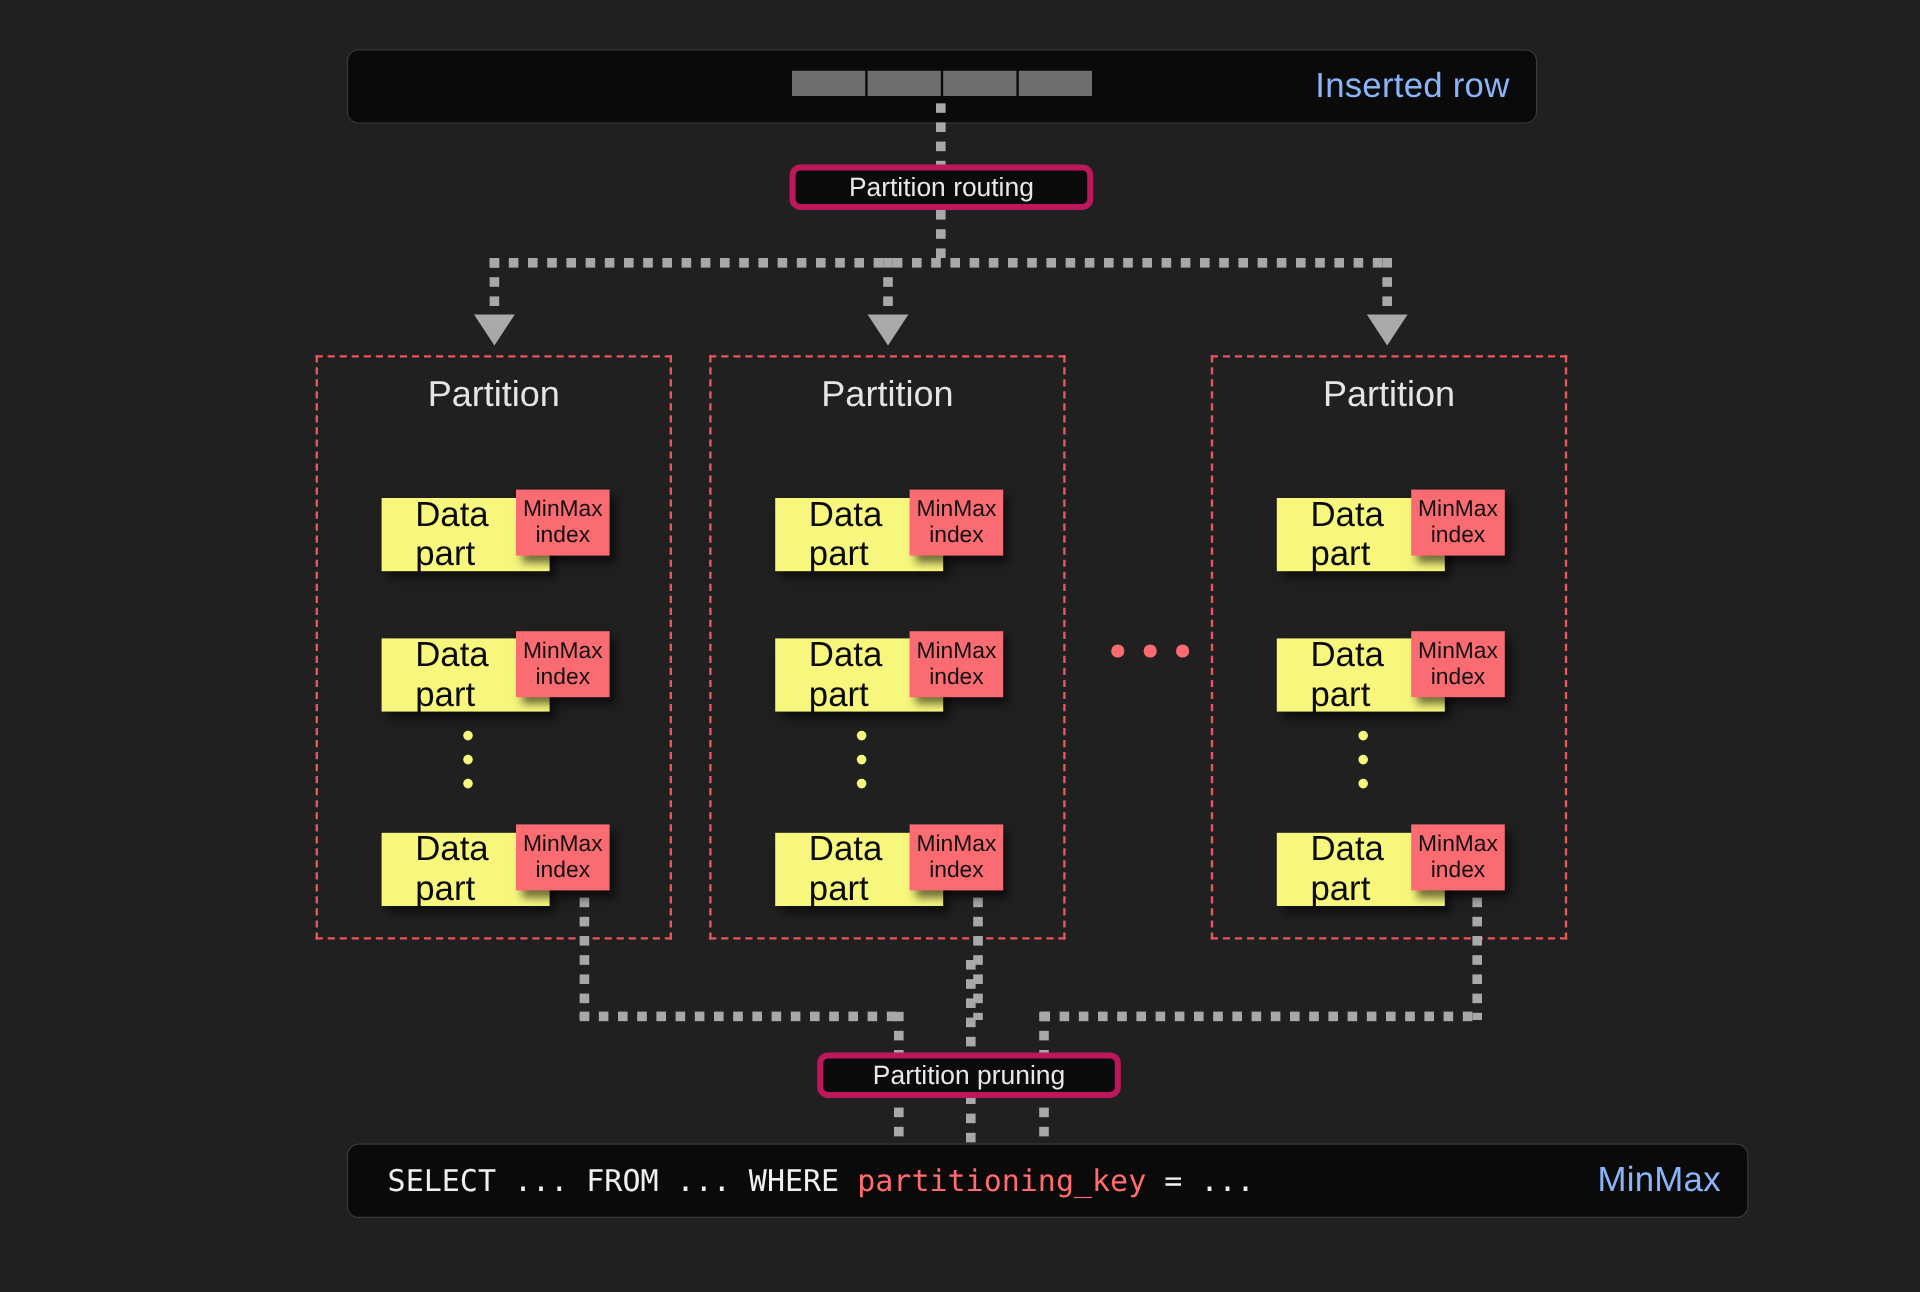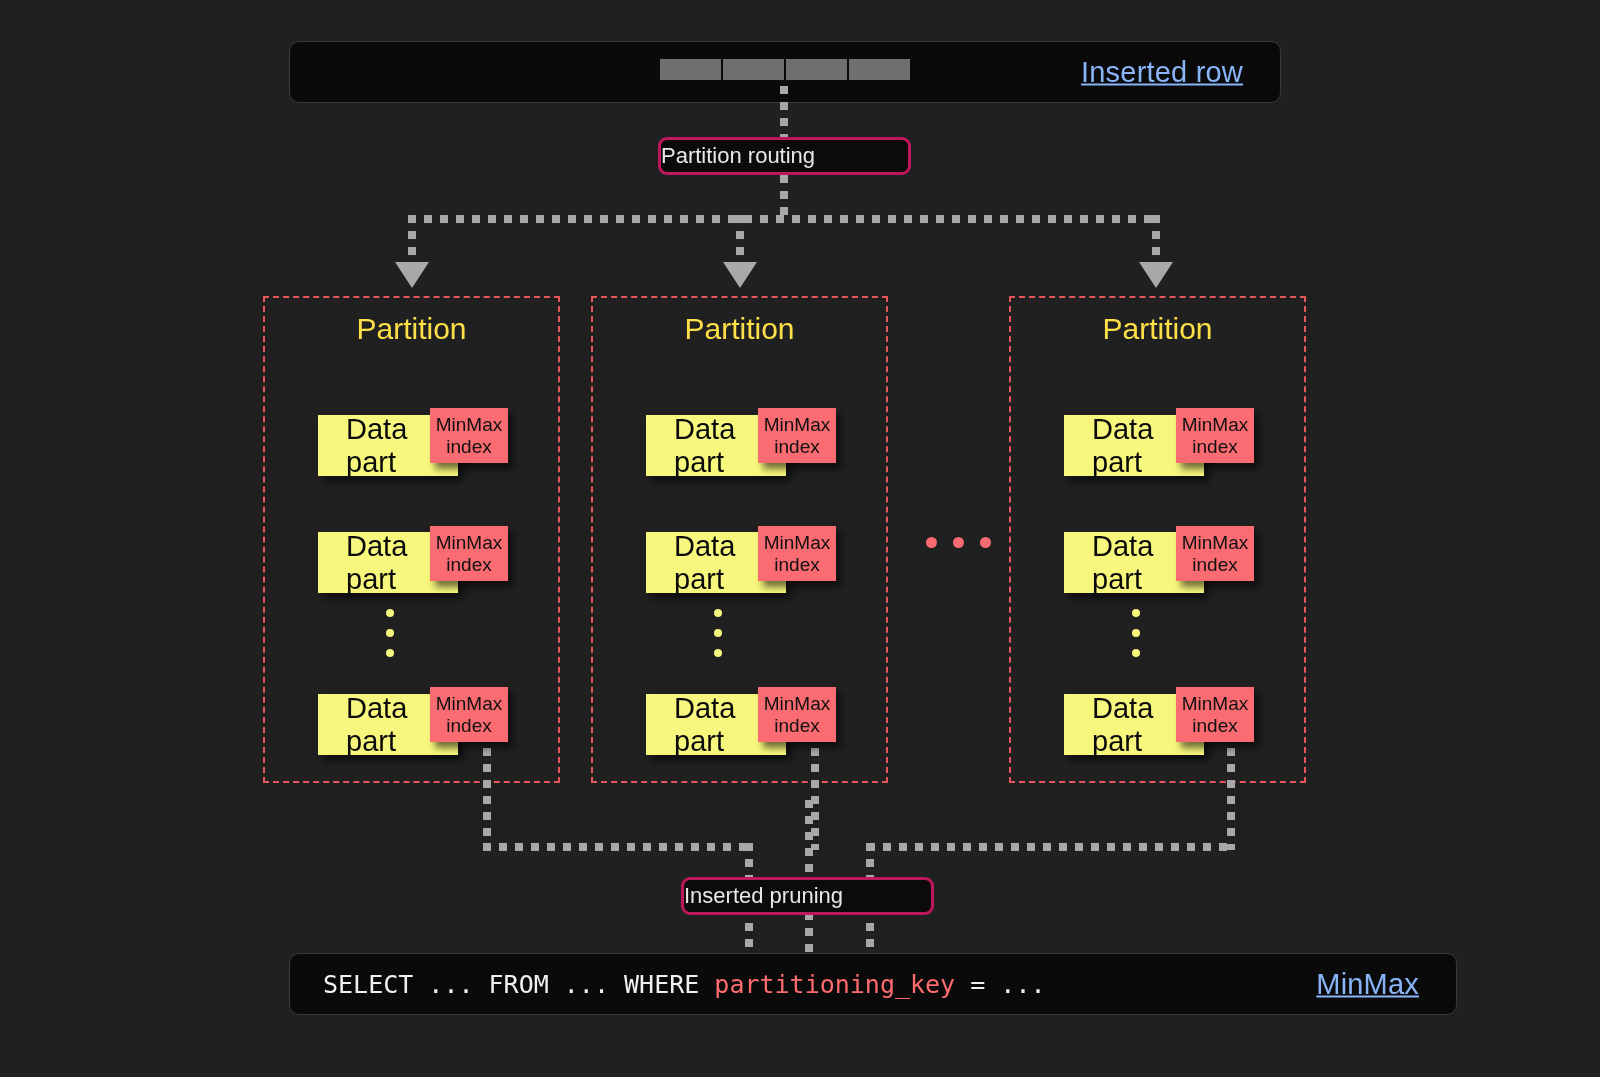--- a/index.html
+++ b/index.html
@@ -26,28 +26,27 @@
 
   
   .panel {
     background: #0a0a0a;
     border: 1px solid #3a3a3a;
     border-radius: 10px;
     box-sizing: border-box;
   }
   .panel-label {
     position: absolute;
-    right: 37px;
+    right: 22px;
     top: 50%;
     transform: translateY(-50%);
     color: #8ab4f8;
     font-size: 29px;
     letter-spacing: .2px;
     white-space: nowrap;
-    text-decoration: underline;
   }
 
   
   .row-cells {
     position: absolute;
     left: 660px;
     top: 59px;
     display: flex;
     gap: 2px;
   }
@@ -68,44 +67,44 @@
     color: #f0f0f0;
     white-space: pre;
     letter-spacing: 0px;
   }
   .query-text .kw { color: #ff6b6e; }
 
   
   .pill {
     position: absolute;
     background: #0b0b0b;
-    border: 3px solid #be185d;
+    border: 5px solid #be185d;
     border-radius: 9px;
     color: #e8e8e8;
     font-size: 22px;
     display: flex;
     align-items: center;
-    justify-content: flex-start;
+    justify-content: center;
     box-sizing: border-box;
     z-index: 6;
   }
 
   
   .partition {
     position: absolute;
     border: 2px dashed #e8555c;
     box-sizing: border-box;
   }
   .partition-title {
     position: absolute;
     top: 14px;
     left: 0;
     right: 0;
     text-align: center;
-    color: #fde047;
+    color: #e5e5e5;
     font-size: 30px;
   }
 
   .datapart {
     position: absolute;
     background: #f7f77d;
     color: #0b0b0b;
     font-size: 29px;
     display: flex;
     align-items: center;
@@ -340,21 +339,21 @@
   <div class="dline-v" style="left:1227px; top:732px; height:118px;"></div>
 
   <div class="dline-h" style="left:483px; top:843px; width:265px;"></div>
   <div class="dline-h" style="left:867px; top:843px; width:368px;"></div>
 
   <div class="dline-v" style="left:745px; top:843px; height:110px;"></div>
   <div class="dline-v" style="left:805px; top:800px; height:153px;"></div>
   <div class="dline-v" style="left:866px; top:843px; height:110px;"></div>
 
   <div class="pill" style="left:681px; top:877px; width:253px; height:38px;">
-    <span>Inserted pruning</span>
+    <span>Partition pruning</span>
   </div>
 
   <div class="panel abs" style="left:289px; top:953px; width:1168px; height:62px;">
     <div class="query-text"><span>SELECT ... FROM ... WHERE </span><span class="kw">partitioning_key</span><span> = ...</span></div>
     <div class="panel-label">MinMax</div>
   </div>
 
 </div>
 
 </body></html>

